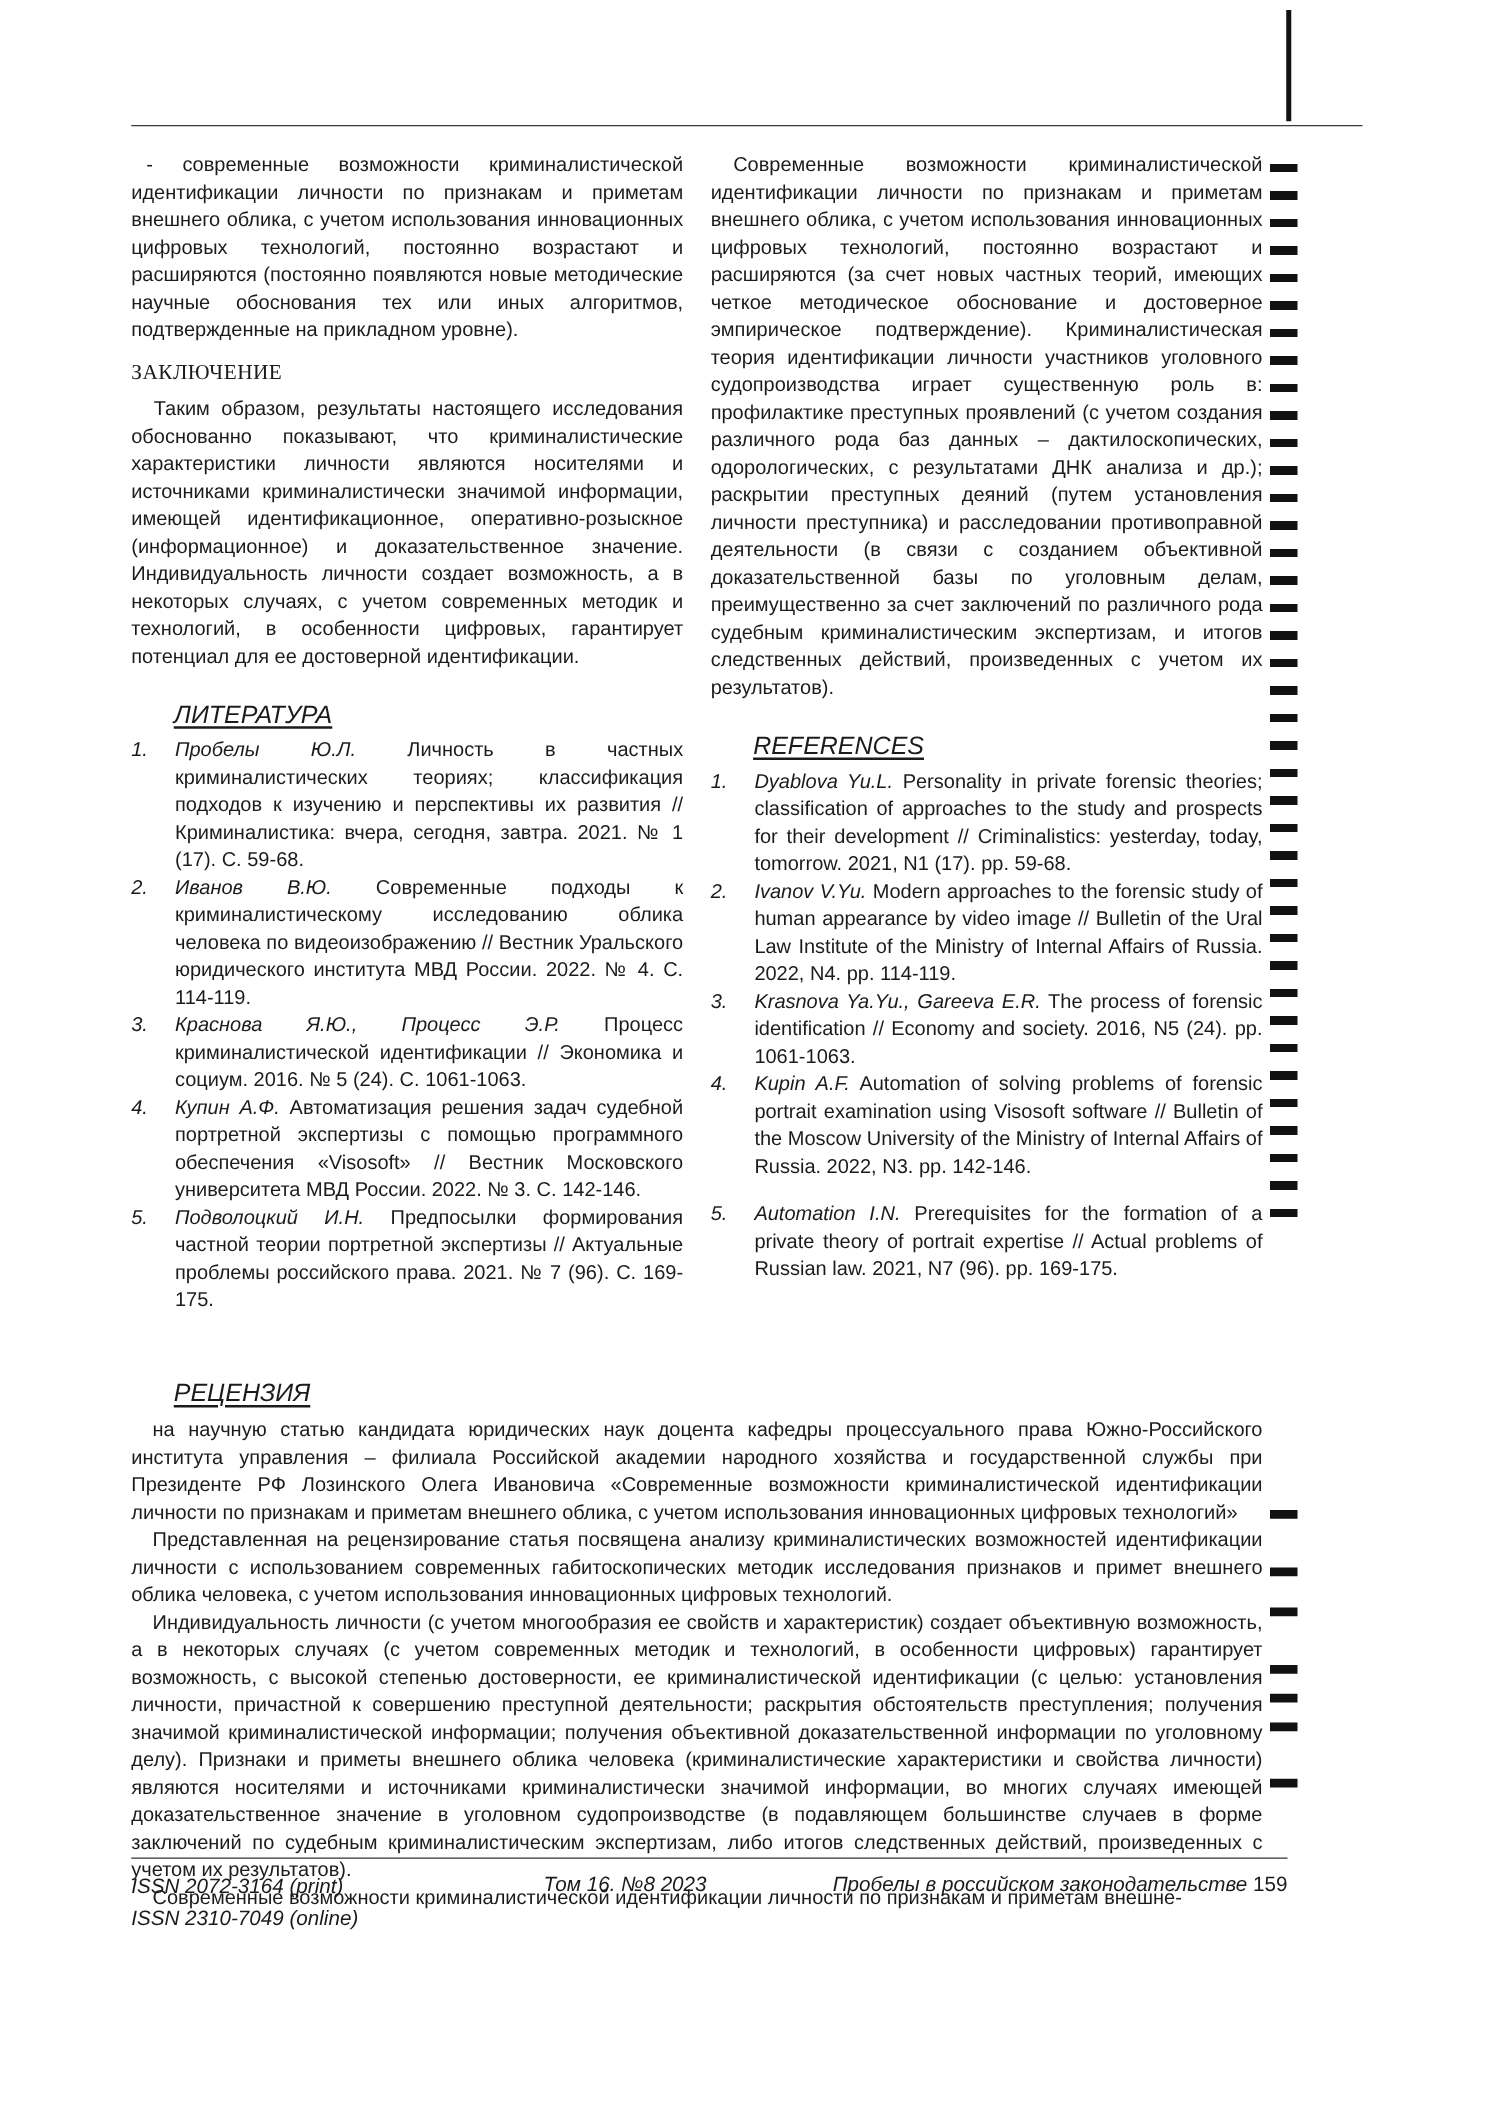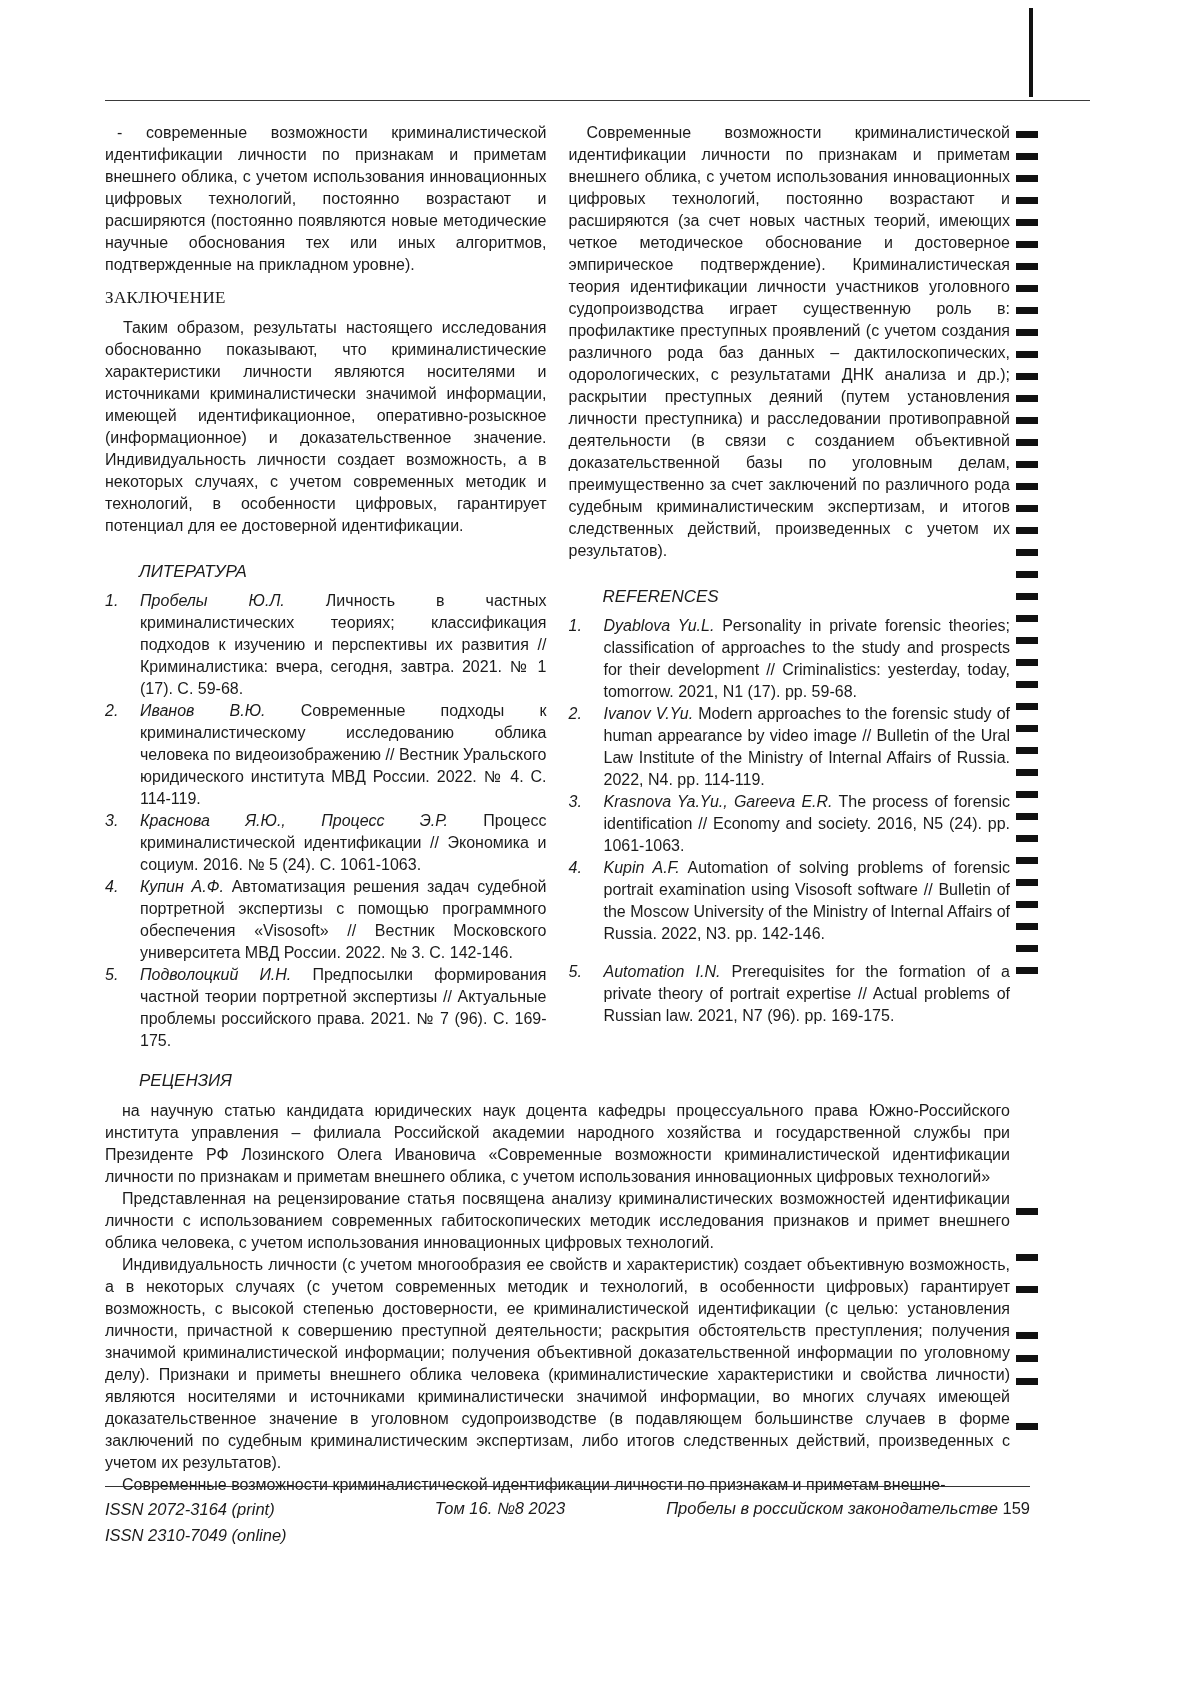--- a/index.html
+++ b/index.html
@@ -16,28 +16,28 @@
   .title { flex:1; text-align:right; font-weight:bold; font-style:italic; font-size:16.5px; line-height:25px; letter-spacing:0.2px; }
   .header-rule { position:absolute; left:105px; top:100px; width:985px; border-top:1.7px solid #3a3a3a; }
   
   .content { position:absolute; left:105px; top:122px; width:905px; }
   .columns { display:flex; gap:22px; }
   .col { flex:1; min-width:0; }
   .body-p { text-align:justify; }
   .ind { text-indent:18px; }
   .ind-sm { text-indent:12px; }
   .section-heading { font-size:17px; font-weight:normal; letter-spacing:0.4px; margin:11px 0 8px 0;font-family:Liberation Serif, serif; }
-  .list-heading { font-size:17px; font-weight:normal; font-style:italic; text-underline-offset:3px; margin:24px 0 7px 34px; }
+  .list-heading { font-size:20px; font-weight:normal; font-style:italic; text-decoration:underline; text-underline-offset:3px; margin:24px 0 7px 34px; }
   .ref-list { list-style:none; }
   .ref-item { position:relative; padding-left:35px; text-align:justify; }
   .ref-num { position:absolute; left:0; top:0; font-style:italic; }
   .ref-author { font-style:italic; }
   .gap-before { margin-top:16px; }
   
-  .review { margin-top:18px; }
+  .review { margin-top:52px; }
   .review .list-heading { margin-top:0; margin-bottom:8px; }
   .review .body-p { text-indent:17px; }
   
   .footer { position:absolute; left:105px; top:1486px; width:925px; border-top:1.7px solid #333; padding-top:9px; display:flex; align-items:flex-start; font-size:16.5px; font-style:italic; }
   .footer-left { width:265px; line-height:26px; }
   .footer-center { width:260px; text-align:center; padding-top:1px; }
   .footer-right { flex:1; text-align:right; padding-top:1px; white-space:nowrap; }
   .pagenum { font-style:normal; }
   
   .scan-strip { position:absolute; left:1016px; width:22px; background:repeating-linear-gradient(to bottom,#111 0px,#111 7px,transparent 7px,transparent 22px); }

